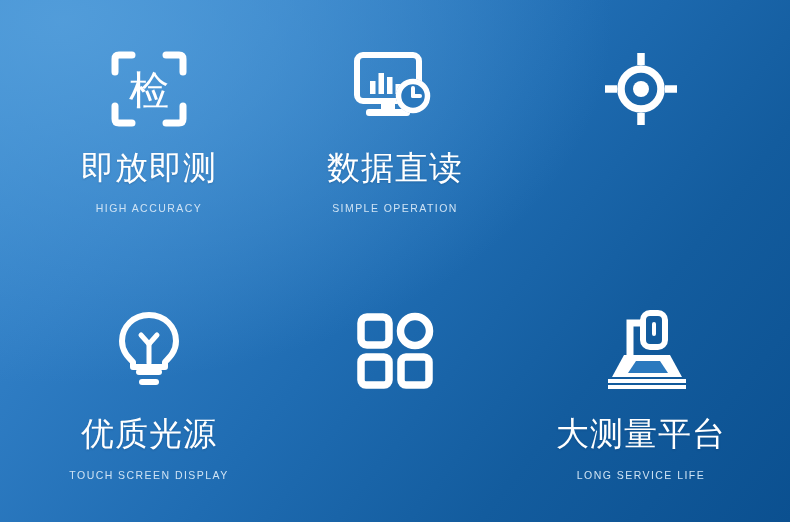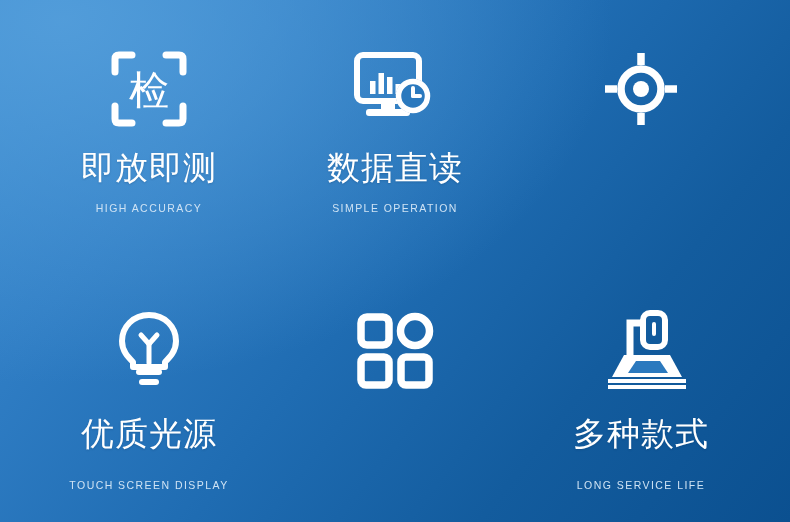--- a/index.html
+++ b/index.html
@@ -73,21 +73,21 @@
     font-weight: normal;
     color: #cfe3f4;
     letter-spacing: 1.45px;
     white-space: nowrap;
     text-transform: uppercase;
   }
 
   
   .cell.row2 .icon-wrap { margin-top: 4px; }
   .cell.row2 .headline  { margin-top: 24px; text-align: right; }
-  .cell.row2 .subline   { margin-top: 28px; }
+  .cell.row2 .subline   { margin-top: 18px; }
 </style>
 </head>
 <body>
 
 <div id="banner">
   <div id="grid">
 
     <div class="cell">
       <div class="icon-wrap">
         <svg width="78" height="78" viewBox="0 0 78 78">
@@ -194,18 +194,18 @@
           <rect x="45" y="2" width="22" height="34" rx="7" fill="none" stroke="#ffffff" stroke-width="6"></rect>
           <rect x="54" y="11" width="4" height="14" rx="2" fill="#ffffff"></rect>
 
           <path d="M14 66 L26 44 L72 44 L84 66 Z" fill="#ffffff"></path>
           <path d="M30 62 L38 50 L62 50 L70 62 Z" fill="#2b79be"></path>
 
           <rect x="10" y="68" width="78" height="4" fill="#ffffff"></rect>
           <rect x="10" y="74" width="78" height="4" fill="#ffffff"></rect>
         </svg>
       </div>
-      <div class="headline">多种款式</div>
+      <div class="headline">大测量平台</div>
       <div class="subline">LONG SERVICE LIFE</div>
     </div>
 
   </div>
 </div>
 
 </body></html>

